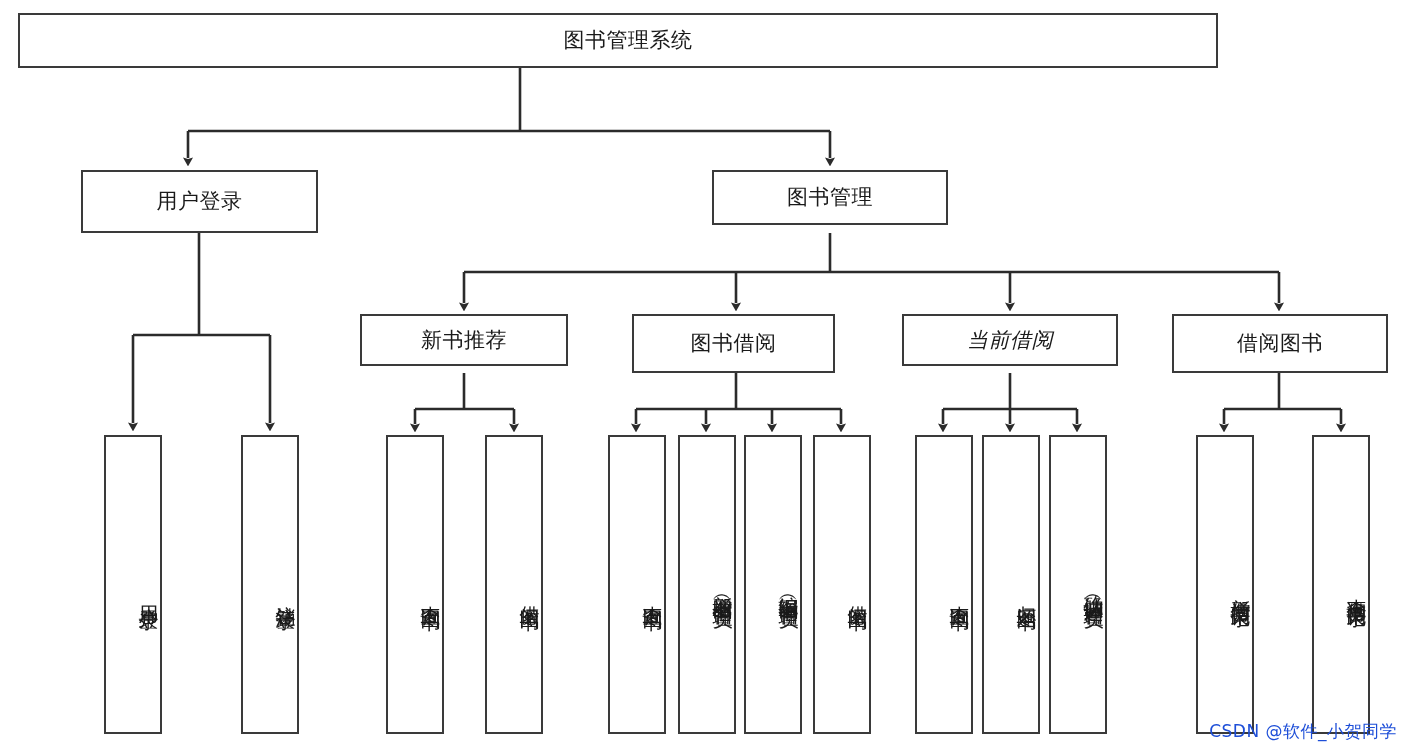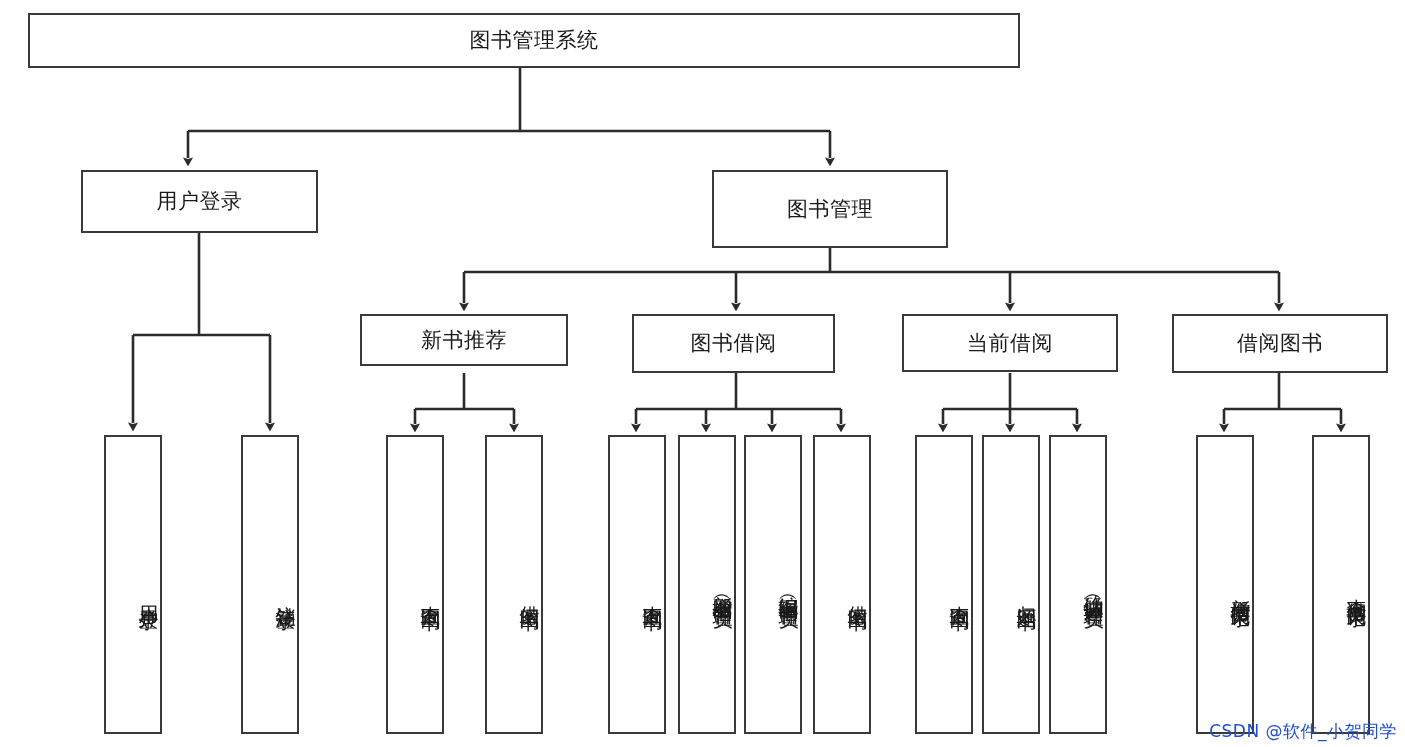--- a/index.html
+++ b/index.html
@@ -118,38 +118,38 @@
       <path d="M1010,409 L1010,424" marker-end="url(#arrow)"></path>
       <path d="M1077,409 L1077,424" marker-end="url(#arrow)"></path>
 
       <path d="M1279,373 L1279,409"></path>
       <path d="M1224,409 L1341,409"></path>
       <path d="M1224,409 L1224,424" marker-end="url(#arrow)"></path>
       <path d="M1341,409 L1341,424" marker-end="url(#arrow)"></path>
     </g>
   </svg>
 
-  <div class="node horiz" style="left:28px; top:13px; width:992px; height:55px;padding-left:20px;">
+  <div class="node horiz" style="left:18px; top:13px; width:1200px; height:55px;padding-left:20px;">
     <span class="node-label">图书管理系统</span>
   </div>
 
   <div class="node horiz" style="left:81px; top:170px; width:237px; height:63px;">
     <span class="node-label">用户登录</span>
   </div>
-  <div class="node horiz" style="left:712px; top:170px; width:236px; height:78px;">
+  <div class="node horiz" style="left:712px; top:170px; width:236px; height:55px;">
     <span class="node-label">图书管理</span>
   </div>
 
   <div class="node horiz" style="left:360px; top:314px; width:208px; height:52px;">
     <span class="node-label">新书推荐</span>
   </div>
   <div class="node horiz" style="left:632px; top:314px; width:203px; height:59px;">
     <span class="node-label">图书借阅</span>
   </div>
-  <div class="node horiz" style="left:902px; top:314px; width:216px; height:58px;">
+  <div class="node horiz" style="left:902px; top:314px; width:216px; height:52px;font-style:italic;">
     <span class="node-label">当前借阅</span>
   </div>
   <div class="node horiz" style="left:1172px; top:314px; width:216px; height:59px;">
     <span class="node-label">借阅图书</span>
   </div>
 
   <div class="node vert" style="left:104px; top:435px; width:58px; height:299px;">
     <span class="node-label">用户登录</span>
   </div>
   <div class="node vert" style="left:241px; top:435px; width:58px; height:299px;">

